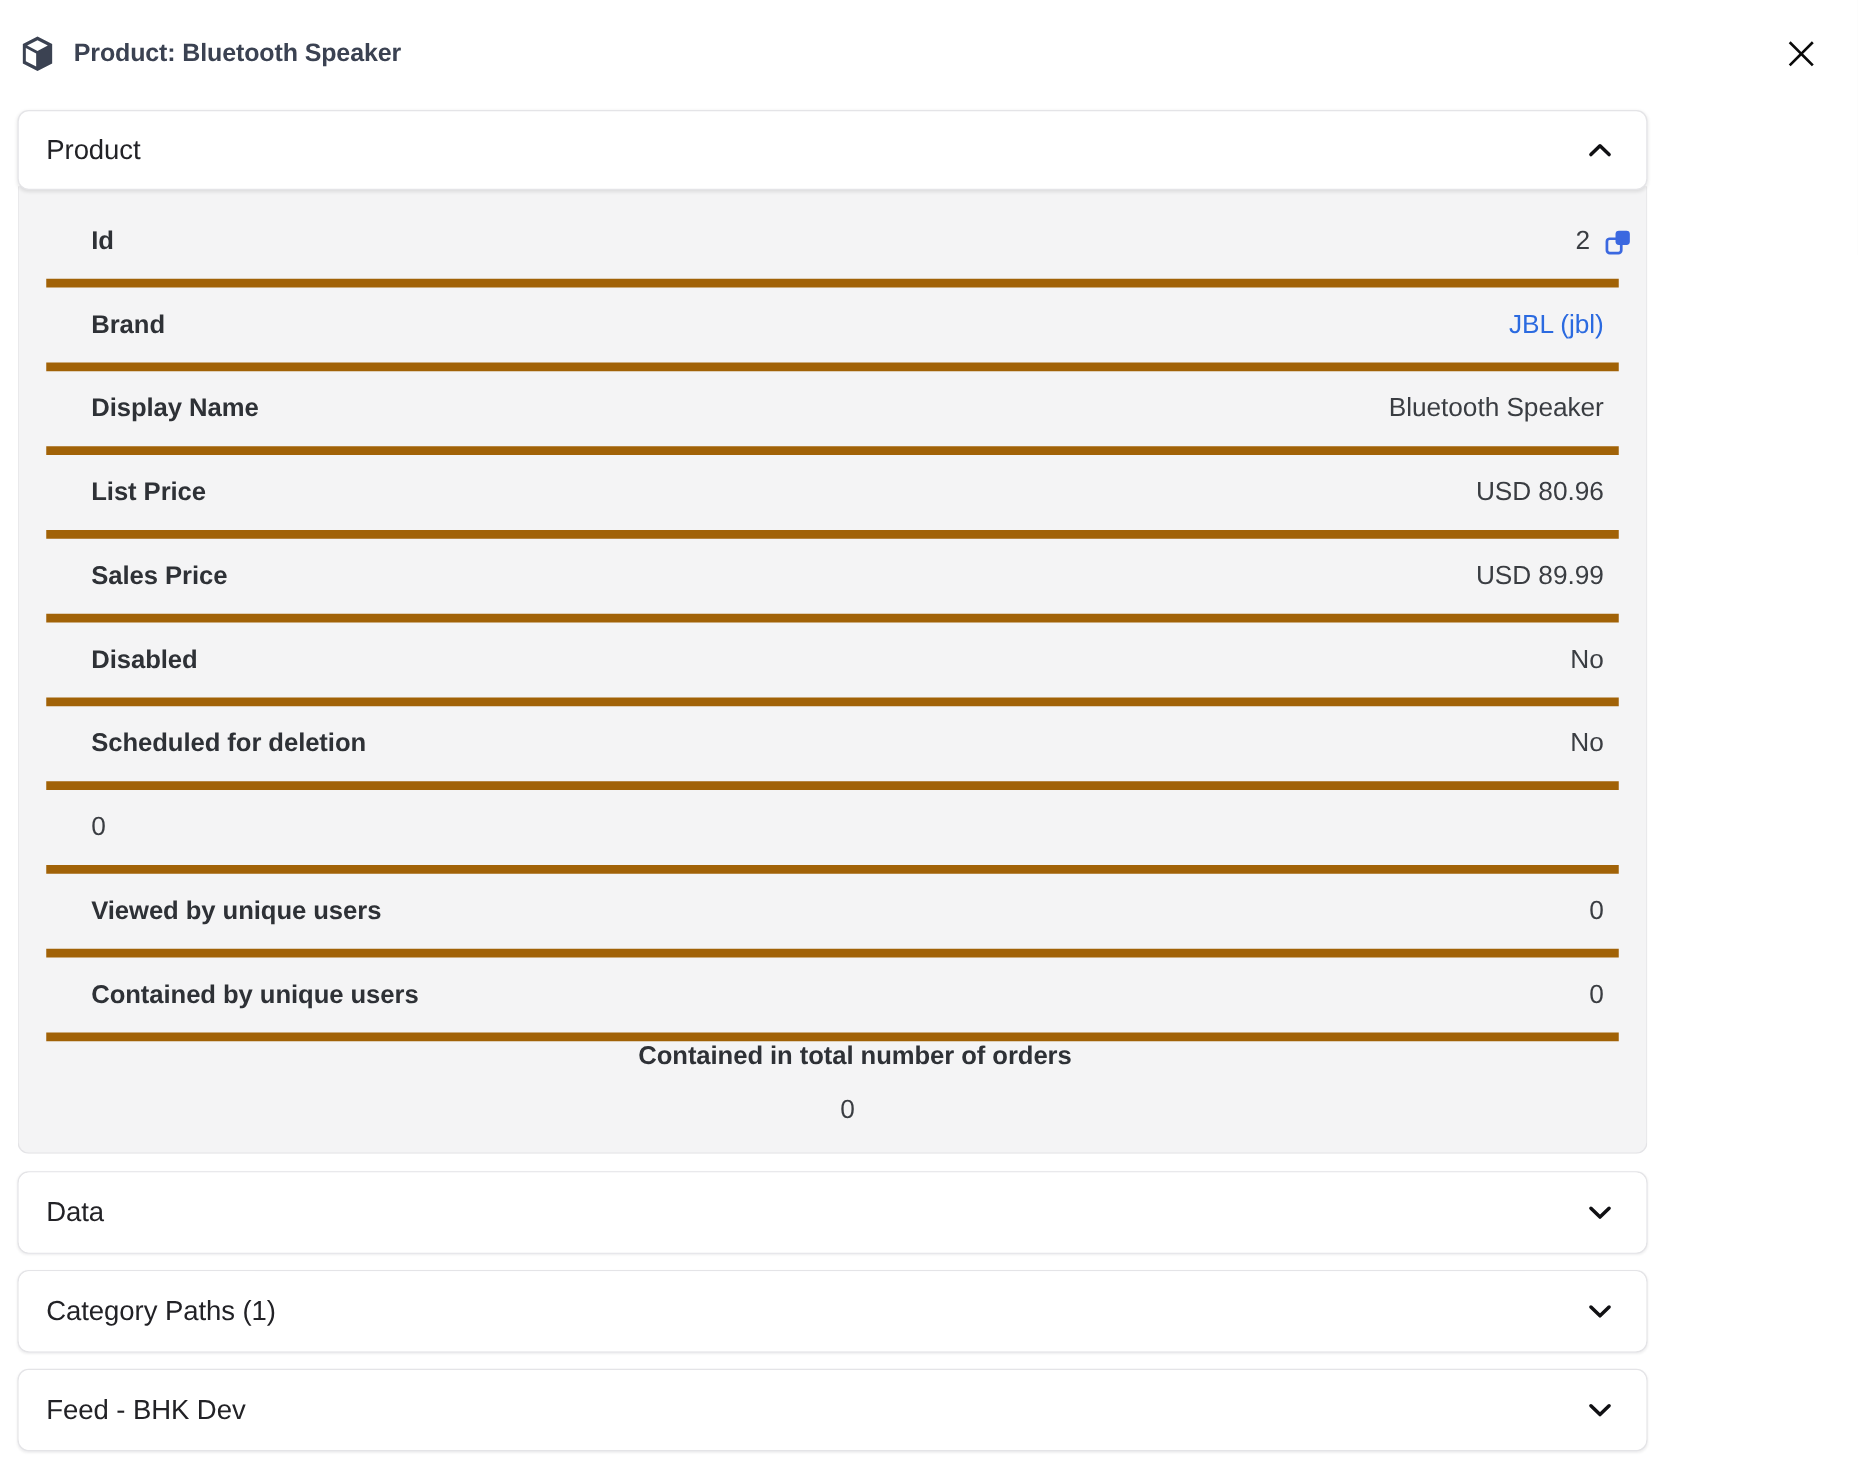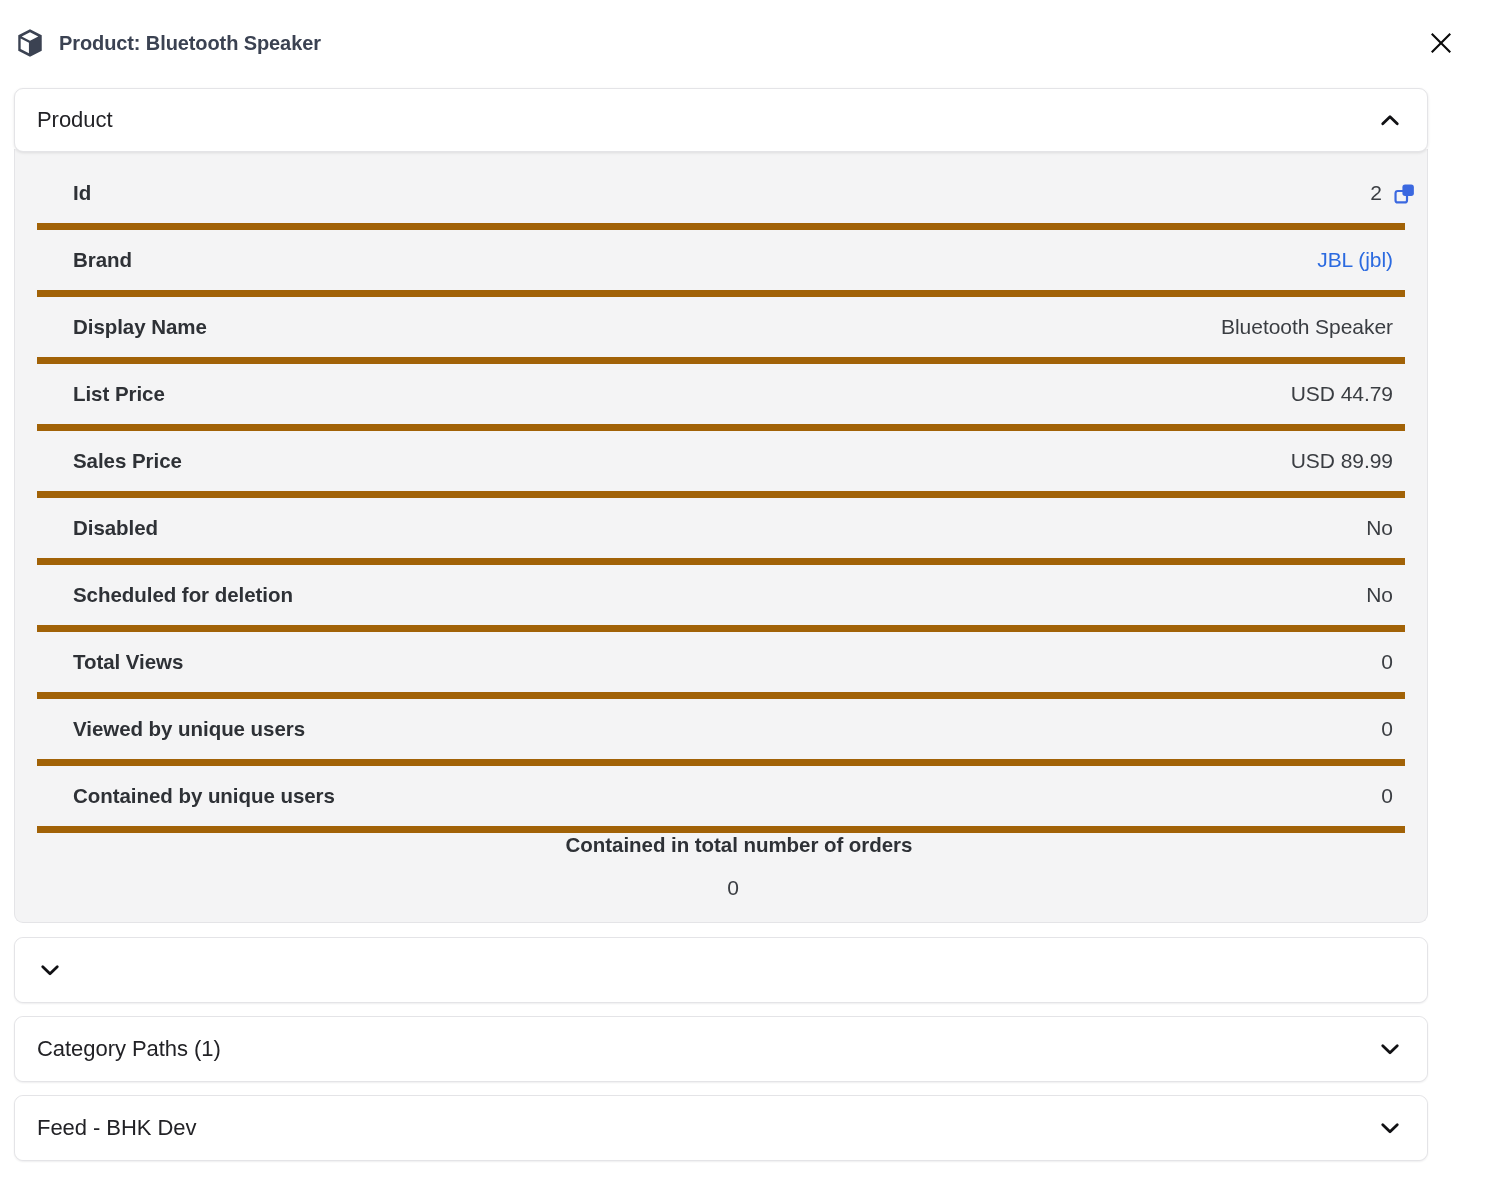--- a/index.html
+++ b/index.html
@@ -55,21 +55,21 @@
     border: none;
     padding: 0;
   }
   .close-btn svg { display: block; }
 
   
   .stack {
     position: absolute;
     left: 14px;
     top: 88px;
-    width: 1414px;
+    width: 1304px;
   }
 
   .card {
     background: #ffffff;
     border: 1px solid #e4e4e7;
     border-radius: 9px;
     box-shadow: 0 1px 2px rgba(16,18,24,0.07);
   }
 
   .card-header {
@@ -218,40 +218,39 @@
             <span class="prop-value link">JBL (jbl)</span>
           </div>
 
           <div class="prop-row">
             <span class="prop-label">Display Name</span>
             <span class="prop-value">Bluetooth Speaker</span>
           </div>
 
           <div class="prop-row">
             <span class="prop-label">List Price</span>
-            <span class="prop-value">USD 44.79</span>
+            <span class="prop-value">USD 80.96</span>
           </div>
 
           <div class="prop-row">
             <span class="prop-label">Sales Price</span>
             <span class="prop-value">USD 89.99</span>
           </div>
 
           <div class="prop-row">
             <span class="prop-label">Disabled</span>
             <span class="prop-value">No</span>
           </div>
 
           <div class="prop-row">
             <span class="prop-label">Scheduled for deletion</span>
             <span class="prop-value">No</span>
           </div>
 
           <div class="prop-row">
-            <span class="prop-label">Total Views</span>
             <span class="prop-value">0</span>
           </div>
 
           <div class="prop-row">
             <span class="prop-label">Viewed by unique users</span>
             <span class="prop-value">0</span>
           </div>
 
           <div class="prop-row">
             <span class="prop-label">Contained by unique users</span>
@@ -264,20 +263,21 @@
           </div>
 
         </div>
       </div>
     </div>
 
     <div class="spacer-10"></div>
 
     <div class="card">
       <div class="card-header">
+        <span class="card-title">Data</span>
         <span>
           <svg class="chev" viewBox="0 0 24 24" aria-hidden="true">
             <path d="M5.3 8.9 12 15.4l6.7-6.5" fill="none" stroke="#111114" stroke-width="2.6" stroke-linecap="round" stroke-linejoin="round"></path>
           </svg>
         </span>
       </div>
     </div>
 
     <div class="spacer-12"></div>
 

